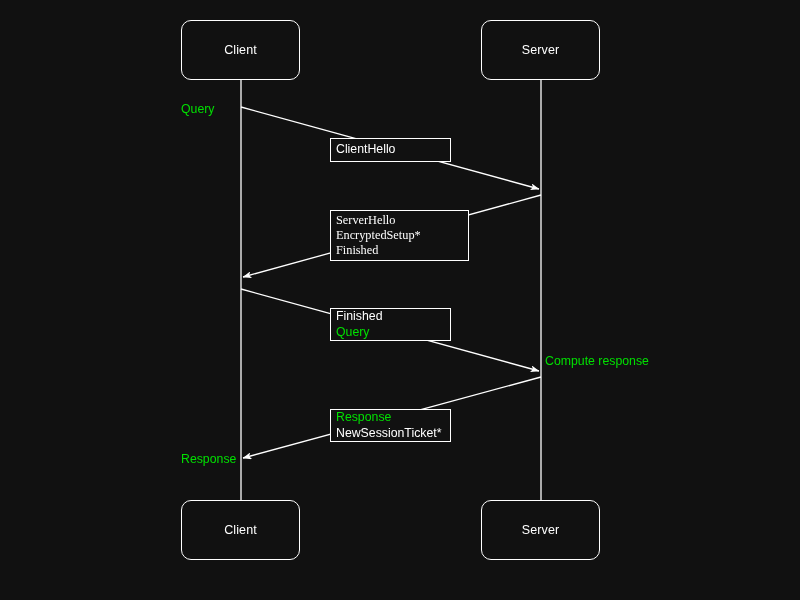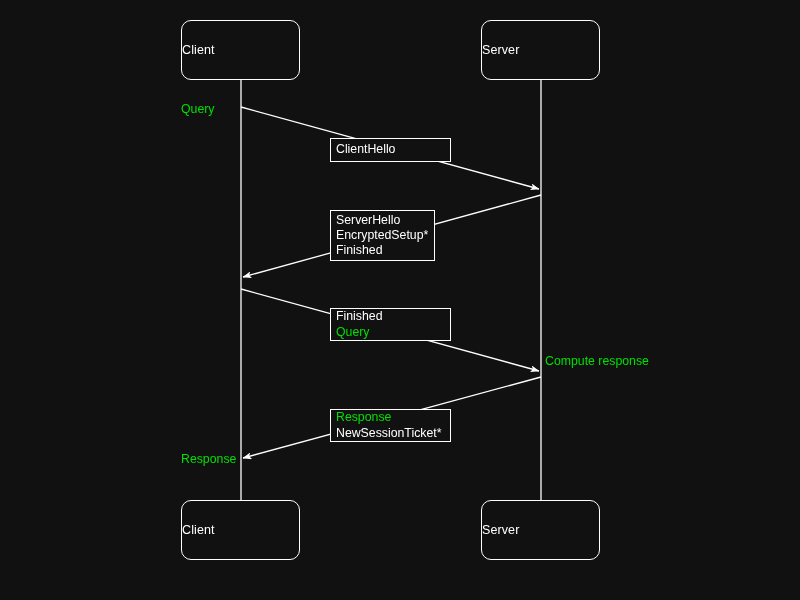--- a/index.html
+++ b/index.html
@@ -22,21 +22,21 @@
     width: 800px;
     height: 600px;
   }
   .actor-box {
     position: absolute;
     border: 1.4px solid #ffffff;
     border-radius: 10px;
     background: #111111;
     display: flex;
     align-items: center;
-    justify-content: flex-start;
+    justify-content: center;
     box-sizing: border-box;
   }
   .actor-label {
     color: #ffffff;
     font-size: 12.5px;
     letter-spacing: 0.1px;
   }
   .msg-box {
     position: absolute;
     border: 1.3px solid #ffffff;
@@ -105,21 +105,21 @@
   <div class="side-label" style="left:181px; top:102px;">Query</div>
 
   <div class="side-label" style="left:545px; top:354px;">Compute response</div>
 
   <div class="side-label" style="left:181px; top:452px;">Response</div>
 
   <div class="msg-box" style="left:330px; top:138px; width:121px; height:24px;">
     <span class="msg-line">ClientHello</span>
   </div>
 
-  <div class="msg-box" style="left:330px; top:210px; width:105px; height:51px;">
+  <div class="msg-box" style="left:330px; top:210px; width:139px; height:51px;font-family:Liberation Serif, serif;">
     <span class="msg-line">ServerHello</span>
     <span class="msg-line">EncryptedSetup*</span>
     <span class="msg-line">Finished</span>
   </div>
 
   <div class="msg-box" style="left:330px; top:308px; width:121px; height:33px;">
     <span class="msg-line">Finished</span>
     <span class="msg-line green">Query</span>
   </div>
 

